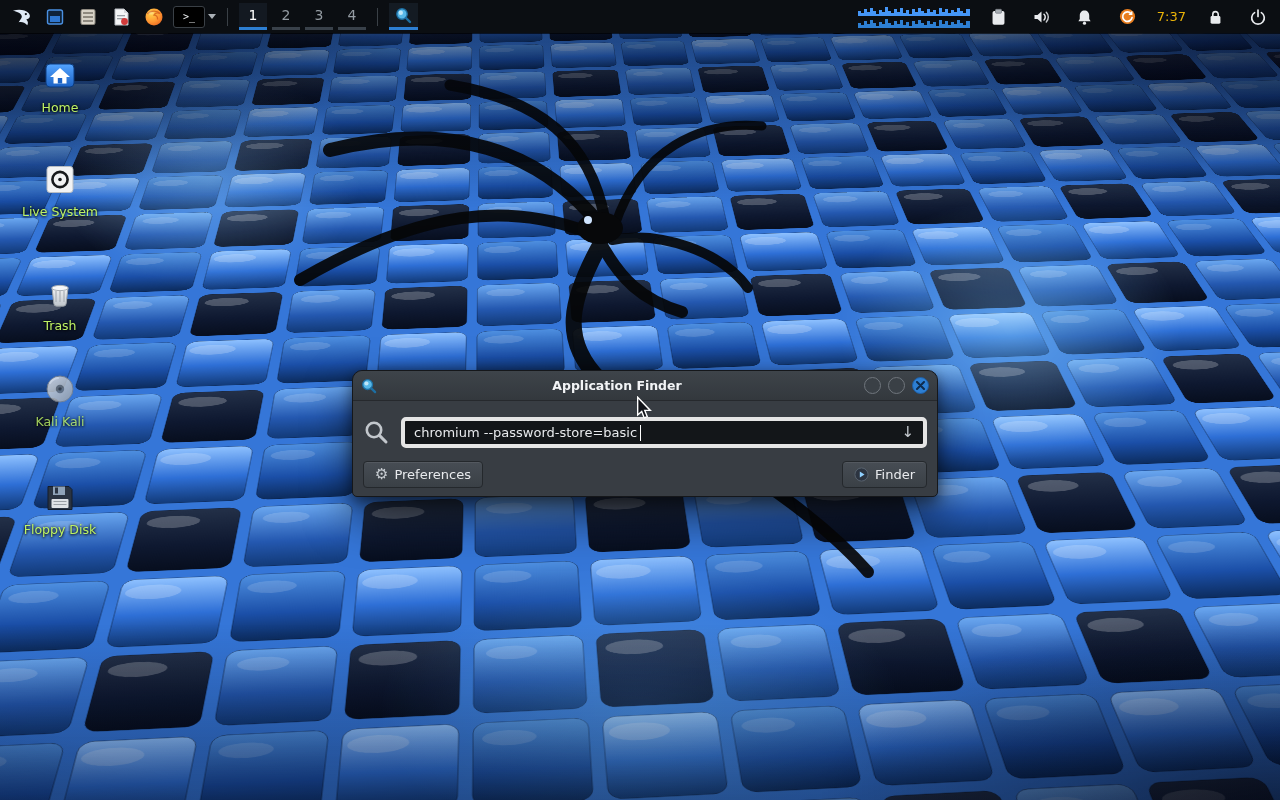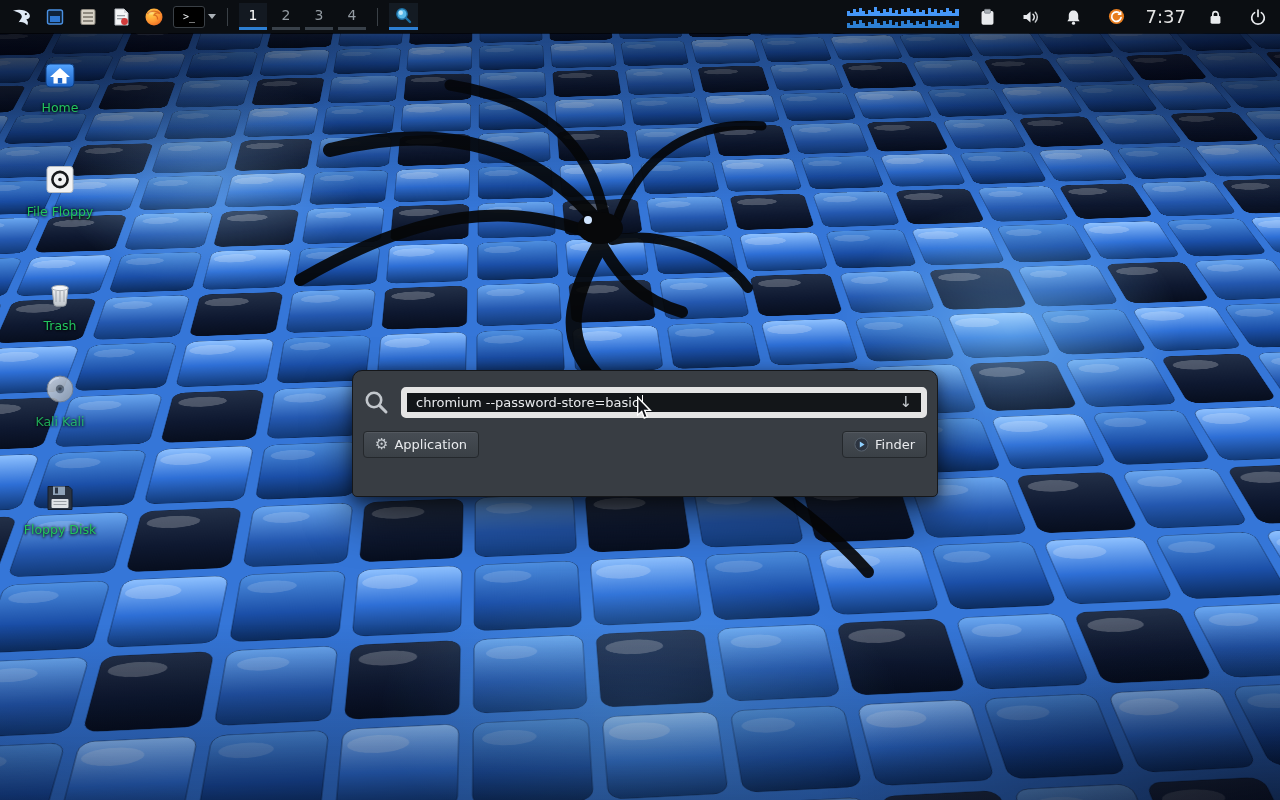--- a/index.html
+++ b/index.html
@@ -58,28 +58,28 @@
     width: 28px; height: 27px; display: flex; align-items: center; justify-content: center;
     color: #959ca3; font-size: 14px; border-bottom: 3px solid #39414a; cursor: default;
   }
   .ws.active { color: #ffffff; border-bottom-color: #2d7fd3; background: #131921; }
   .task {
     width: 29px; height: 27px; display: flex; align-items: center; justify-content: center;
     background: #141b23; border-bottom: 3px solid #2d7fd3; cursor: default;
   }
   .panel-right { margin-left: auto; display: flex; align-items: center; gap: 15px; }
   .monitor { display: flex; flex-direction: column; gap: 2px; justify-content: center; height: 26px; }
-  .clock { font-size: 18px; color: #e5e5e5; }
+  .clock { font-size: 13px; color: #eab308; }
 
   
   .dicon {
     position: absolute; left: 12px; width: 96px; z-index: 10;
     display: flex; flex-direction: column; align-items: center; gap: 8px; cursor: default;
   }
-  .dicon .lbl { color: #22c55e; font-size: 12.5px; text-shadow: 0 1px 3px rgba(0,0,0,.95), 0 0 3px rgba(0,0,0,.8); }
+  .dicon .lbl { color: #bef264; font-size: 12.5px; text-shadow: 0 1px 3px rgba(0,0,0,.95), 0 0 3px rgba(0,0,0,.8); }
   .dim { opacity: .82; }
 
   
   .dialog {
     position: absolute; left: 352px; top: 370px; width: 586px; height: 127px;
     background: #383d43; border: 1px solid #15171a;
     border-radius: 10px 10px 5px 5px; z-index: 40;
     box-shadow: 0 20px 45px rgba(0,0,0,.6), 0 5px 14px rgba(0,0,0,.45);
   }
   .titlebar {
@@ -88,21 +88,21 @@
     border-radius: 10px 10px 0 0; border-bottom: 1px solid #26292d;
   }
   .title { flex: 1; text-align: center; font-size: 12.5px; font-weight: bold; color: #f2f4f6; }
   .winbtn { width: 17px; height: 17px; border-radius: 50%; margin-left: 7px; flex: none; cursor: default;
             display: flex; align-items: center; justify-content: center; }
   .winbtn.plain { background: #3a4046; border: 1px solid #70767d; }
   .winbtn.close { background: #2d7fd3; border: 1px solid #1f5fa6; }
   .dlg-body { padding: 16px 10px 9px; }
   .search-row { display: flex; align-items: center; gap: 11px; }
   .cmd-input {
-    flex: 1; height: 31px; background: #131619; border: 6px solid #e5e5e5; border-radius: 5px;
+    flex: 1; height: 31px; background: #131619; border: 4px solid #e5e5e5; border-radius: 5px;
     display: flex; align-items: center; padding: 0 9px;
     color: #e8eaed; font-size: 13px; cursor: text;
   }
   .text-caret { width: 1px; height: 16px; background: #fff; margin-left: 3px; animation: blink 1.1s steps(1) infinite; }
   @keyframes blink { 50% { opacity: 0; } }
   .dd-arrow { margin-left: auto; color: #c6cbd0; font-size: 15px; line-height: 1; cursor: default; }
   .btn-row { display: flex; justify-content: space-between; margin-top: 13px; }
   .btn {
     height: 27px; display: inline-flex; align-items: center; gap: 6px; padding: 0 11px;
     background: linear-gradient(#474d54, #3a4046); border: 1px solid #24282c; border-radius: 4px;
@@ -334,21 +334,21 @@
   </svg>
   <div class="lbl">Home</div>
 </div>
 
 <div class="dicon" style="top:162px">
   <svg width="34" height="34" viewBox="0 0 34 34">
     <rect x="4" y="4.5" width="26" height="26" rx="3" fill="#f2f3f4" stroke="#b9bdc2"></rect>
     <circle cx="17" cy="17.5" r="7.6" fill="none" stroke="#17191c" stroke-width="2.6"></circle>
     <circle cx="17" cy="17.5" r="1.8" fill="#17191c"></circle>
   </svg>
-  <div class="lbl">File Floppy</div>
+  <div class="lbl">Live System</div>
 </div>
 
 <div class="dicon" style="top:276px">
   <svg width="34" height="34" viewBox="0 0 34 34">
     <path d="M9 12 h16 l-1.8 15.5 a3 3 0 0 1 -3 2.7 h-6.4 a3 3 0 0 1 -3 -2.7 Z" fill="url(#gTrash)" stroke="#9aa0a6"></path>
     <ellipse cx="17" cy="12" rx="8.2" ry="2.6" fill="#f4f6f8" stroke="#aab0b6"></ellipse>
     <path d="M13 15 v11 M17 15 v11 M21 15 v11" stroke="#aab0b6" stroke-width="1.2"></path>
   </svg>
   <div class="lbl">Trash</div>
 </div>
@@ -368,38 +368,53 @@
     <path d="M5 6.5 h21 l3 3 V29.5 H5 Z" fill="#2a3442" stroke="#141d2a"></path>
     <rect x="10" y="6.5" width="12" height="8.5" fill="#8fa3b8"></rect>
     <rect x="12" y="7.5" width="3" height="6" fill="#2a3442"></rect>
     <rect x="8.5" y="19" width="17" height="9" rx="1" fill="#dfe3e7"></rect>
     <path d="M10.5 21.5 h13 M10.5 24.5 h13" stroke="#9aa0a6" stroke-width="1"></path>
   </svg>
   <div class="lbl">Floppy Disk</div>
 </div>
 
 <div class="dialog">
+  <div class="titlebar">
+    <svg width="16" height="16" viewBox="0 0 17 17">
+      <circle cx="7" cy="7" r="5.2" fill="#57b8e8" stroke="#1d6fa3" stroke-width="1.4"></circle>
+      <circle cx="5.8" cy="5.8" r="2.2" fill="#bfe6f8"></circle>
+      <line x1="11" y1="11" x2="15" y2="15" stroke="#1d6fa3" stroke-width="2.4" stroke-linecap="round"></line>
+    </svg>
+    <div class="title">Application Finder</div>
+    <div class="winbtn plain"></div>
+    <div class="winbtn plain"></div>
+    <div class="winbtn close">
+      <svg width="9" height="9" viewBox="0 0 9 9">
+        <path d="M1 1 L8 8 M8 1 L1 8" stroke="#0e2c4e" stroke-width="2" stroke-linecap="round"></path>
+      </svg>
+    </div>
+  </div>
 
   <div class="dlg-body">
     <div class="search-row">
       <svg width="27" height="27" viewBox="0 0 27 27">
         <circle cx="11" cy="11" r="7.2" stroke="#c2c7cc" stroke-width="2.6" fill="none"></circle>
         <line x1="16.4" y1="16.4" x2="23" y2="23" stroke="#c2c7cc" stroke-width="3" stroke-linecap="round"></line>
       </svg>
       <div class="cmd-input">
         <span>chromium --password-store=basic</span>
         <div class="text-caret"></div>
         <div class="dd-arrow">↓</div>
       </div>
     </div>
 
     <div class="btn-row">
       <div class="btn">
         <span class="gear-glyph">⚙</span>
-        <span>Application</span>
+        <span>Preferences</span>
       </div>
       <div class="btn">
         <svg width="15" height="15" viewBox="0 0 16 16">
           <circle cx="8" cy="8" r="7" fill="#2c3440" stroke="#5a6470"></circle>
           <path d="M6.2 4.8 l5 3.2 -5 3.2 Z" fill="#8fd0ff"></path>
         </svg>
         <span>Finder</span>
       </div>
     </div>
   </div>

